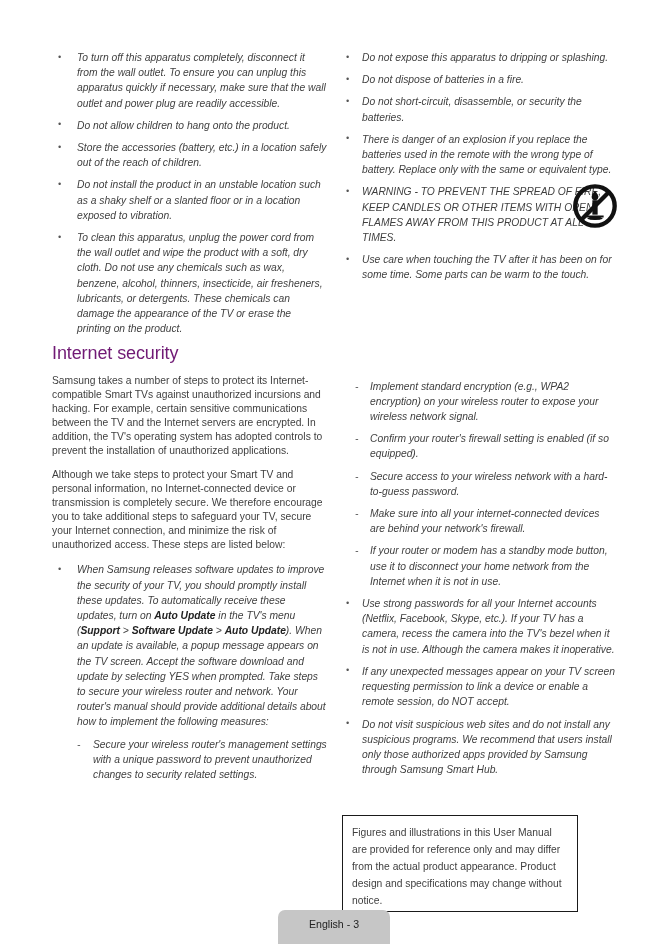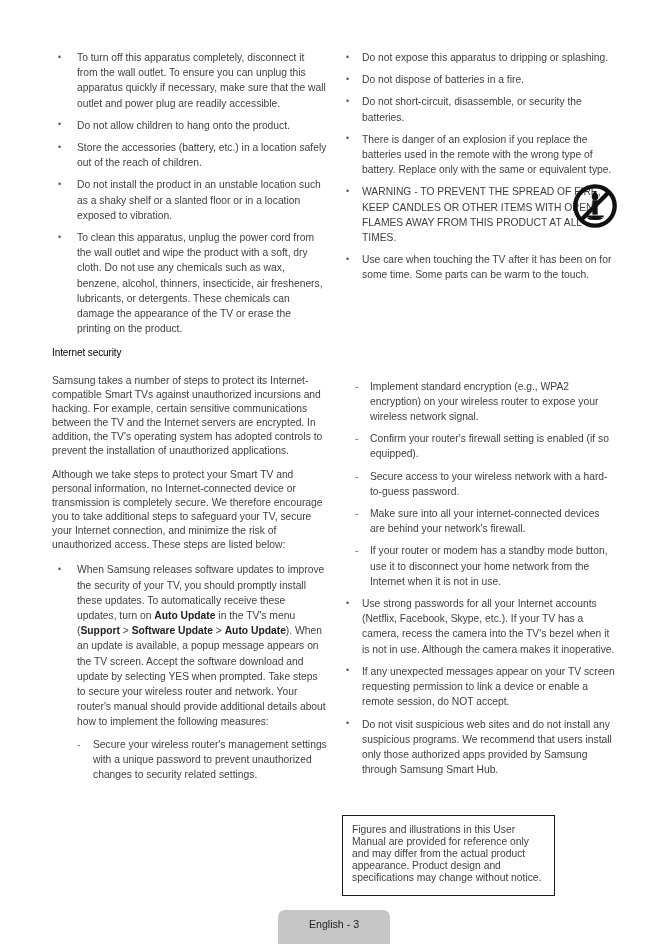--- a/index.html
+++ b/index.html
@@ -38,20 +38,21 @@
     padding: 0;
   }
   li.bullet,
   li.dash {
     position: relative;
     font-size: 10.3px;
     line-height: 15.2px;
     margin-bottom: 7px;
     color: #3f3f3f;
     text-align: left;
+    font-style: italic;
   }
   li.bullet {
     padding-left: 25px;
   }
   li.bullet::before {
     content: "\2022";
     position: absolute;
     left: 6px;
     top: -0.5px;
     font-size: 9px;
@@ -82,23 +83,23 @@
     padding: 0;
   }
   .sublist li.dash {
     padding-left: 16px;
     margin-bottom: 7px;
   }
   .sublist li.dash::before { left: 0px; }
 
   
   h2.section-title {
-    font-size: 10px;
+    font-size: 18px;
     font-weight: normal;
-    color: #000000;
+    color: #701a75;
     margin: 6px 0 11px 0;
     line-height: 20px;
     letter-spacing: -0.1px;
   }
 
   p.body {
     font-size: 10.3px;
     line-height: 14px;
     margin: 0 0 10px 0;
     color: #3f3f3f;
@@ -119,26 +120,26 @@
   }
   .warn-text {
     padding-right: 56px;
   }
 
   
   .note-box {
     position: absolute;
     left: 342px;
     top: 815px;
-    width: 213px;
+    width: 236px;
     box-sizing: border-box;
     border: 1px solid #1a1a1a;
-    padding: 8px 9px 11px 9px;
-    font-size: 10.3px;
-    line-height: 12px;
+    padding: 8px 9px 2px 9px;
+    font-size: 10.3px;
+    line-height: 17px;
     color: #3f3f3f;
   }
 
   
   .page-tab {
     position: absolute;
     left: 278px;
     top: 910px;
     width: 112px;
     height: 40px;

